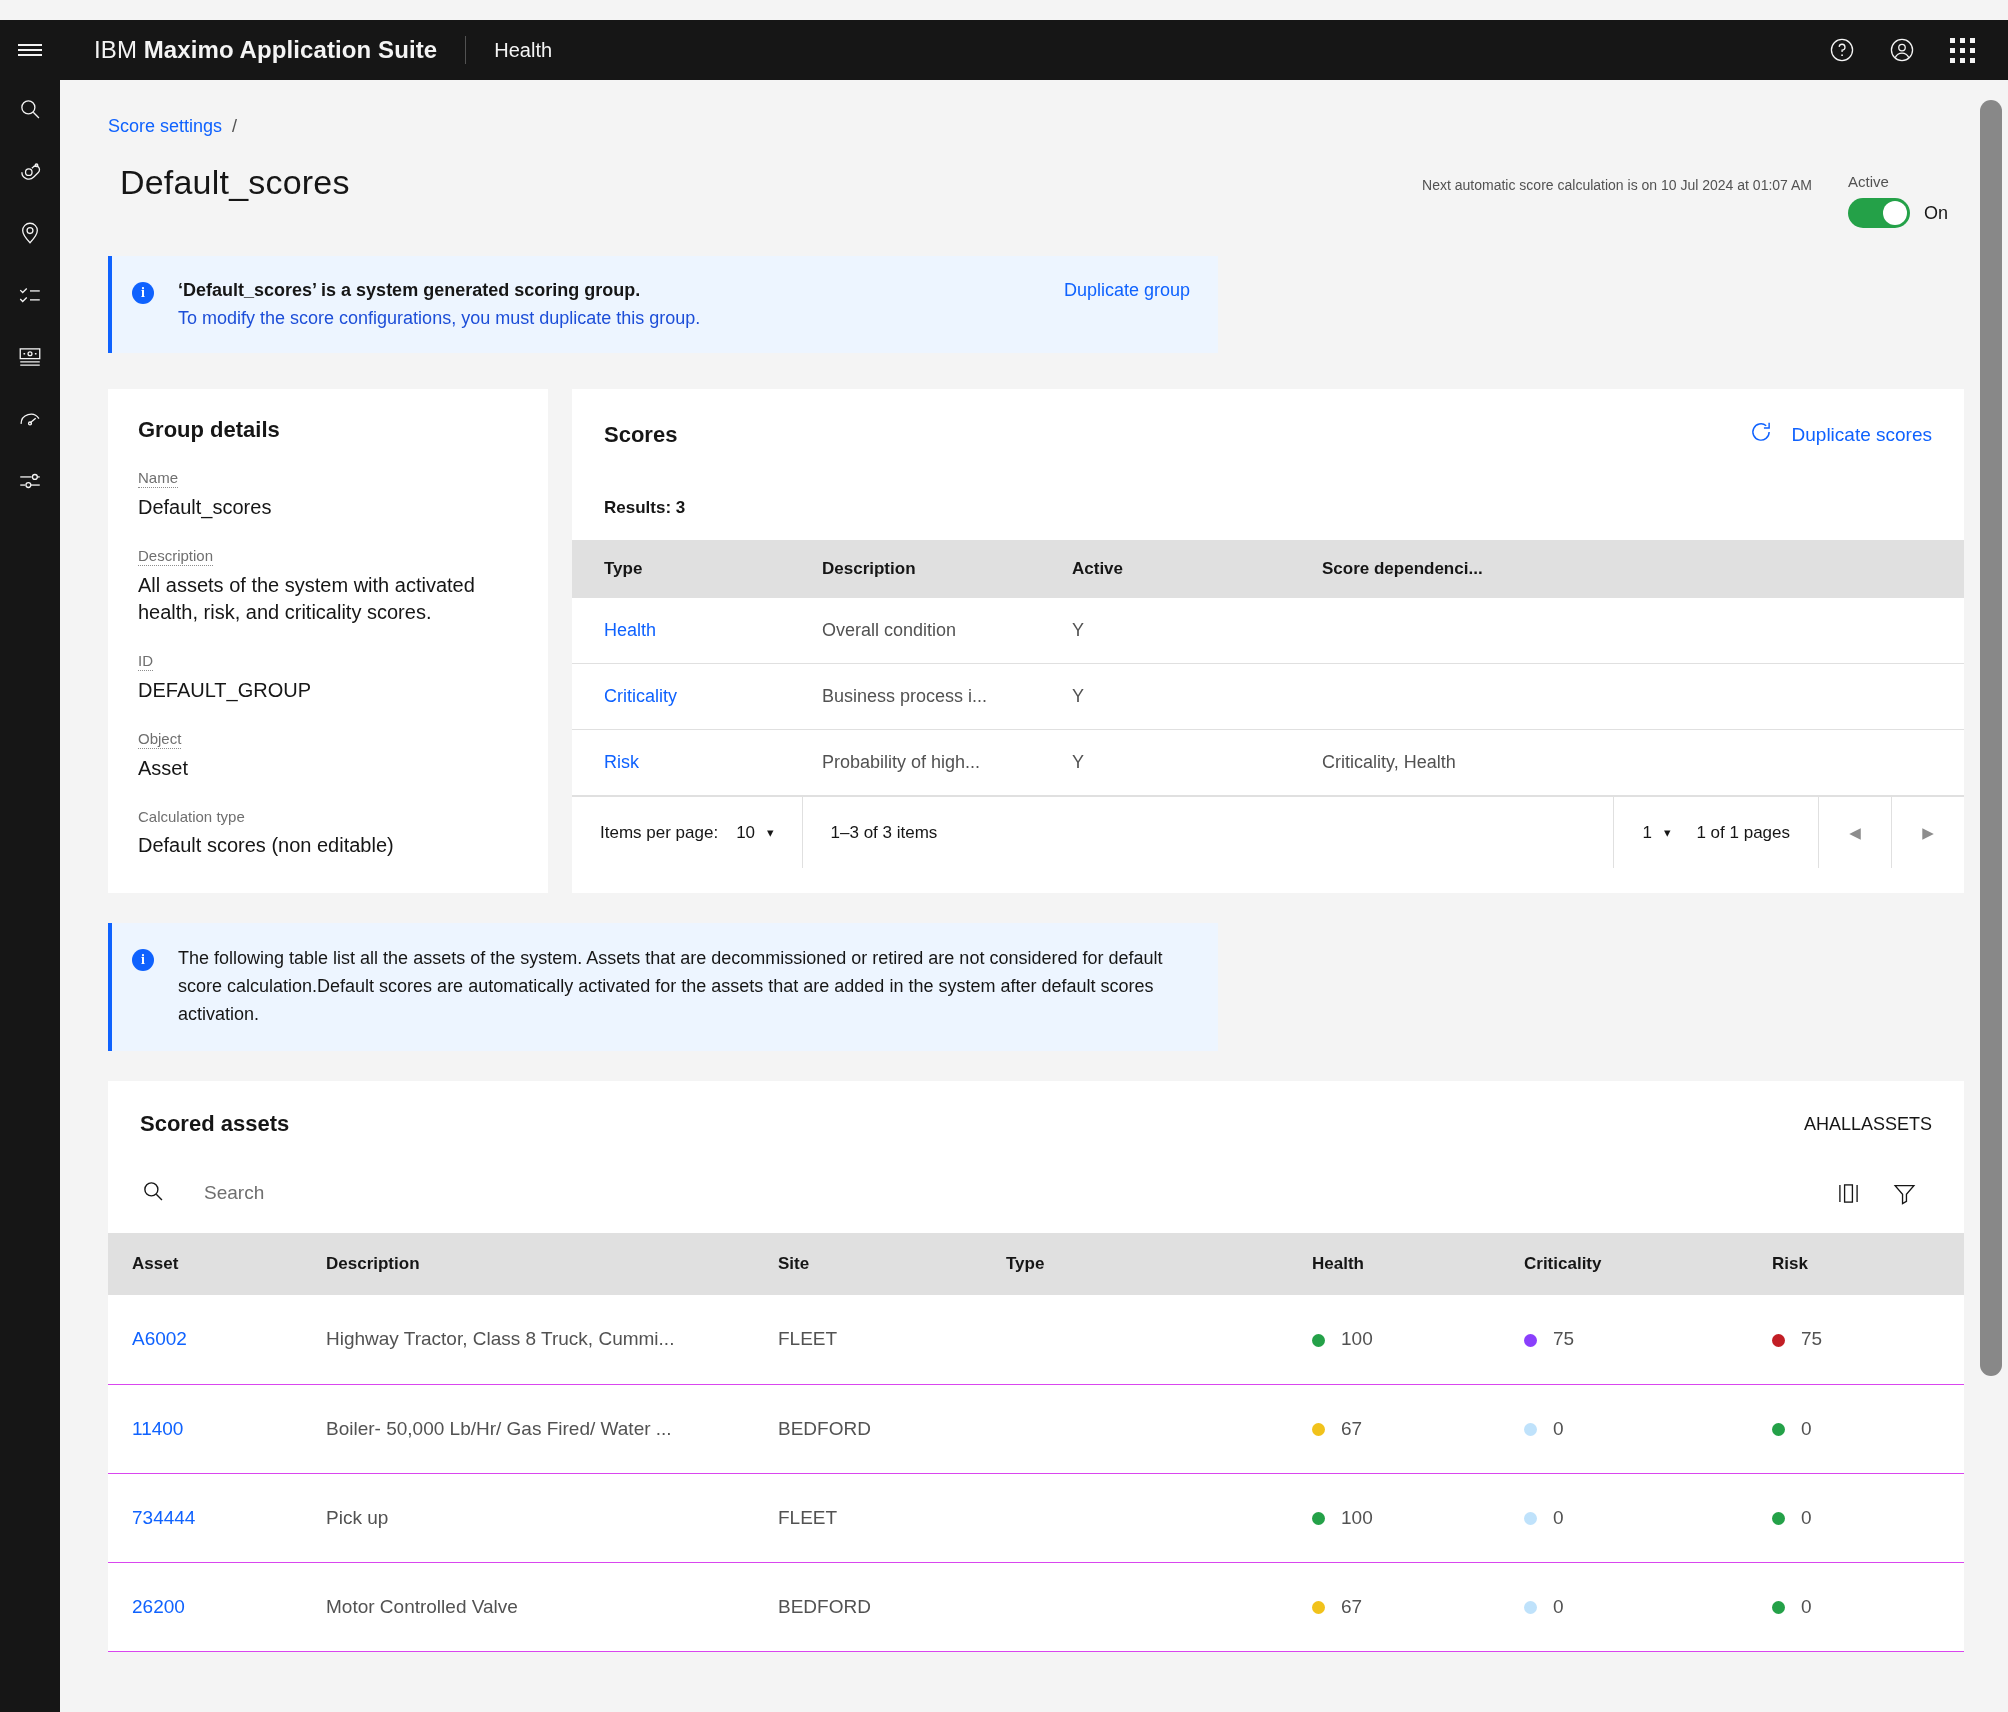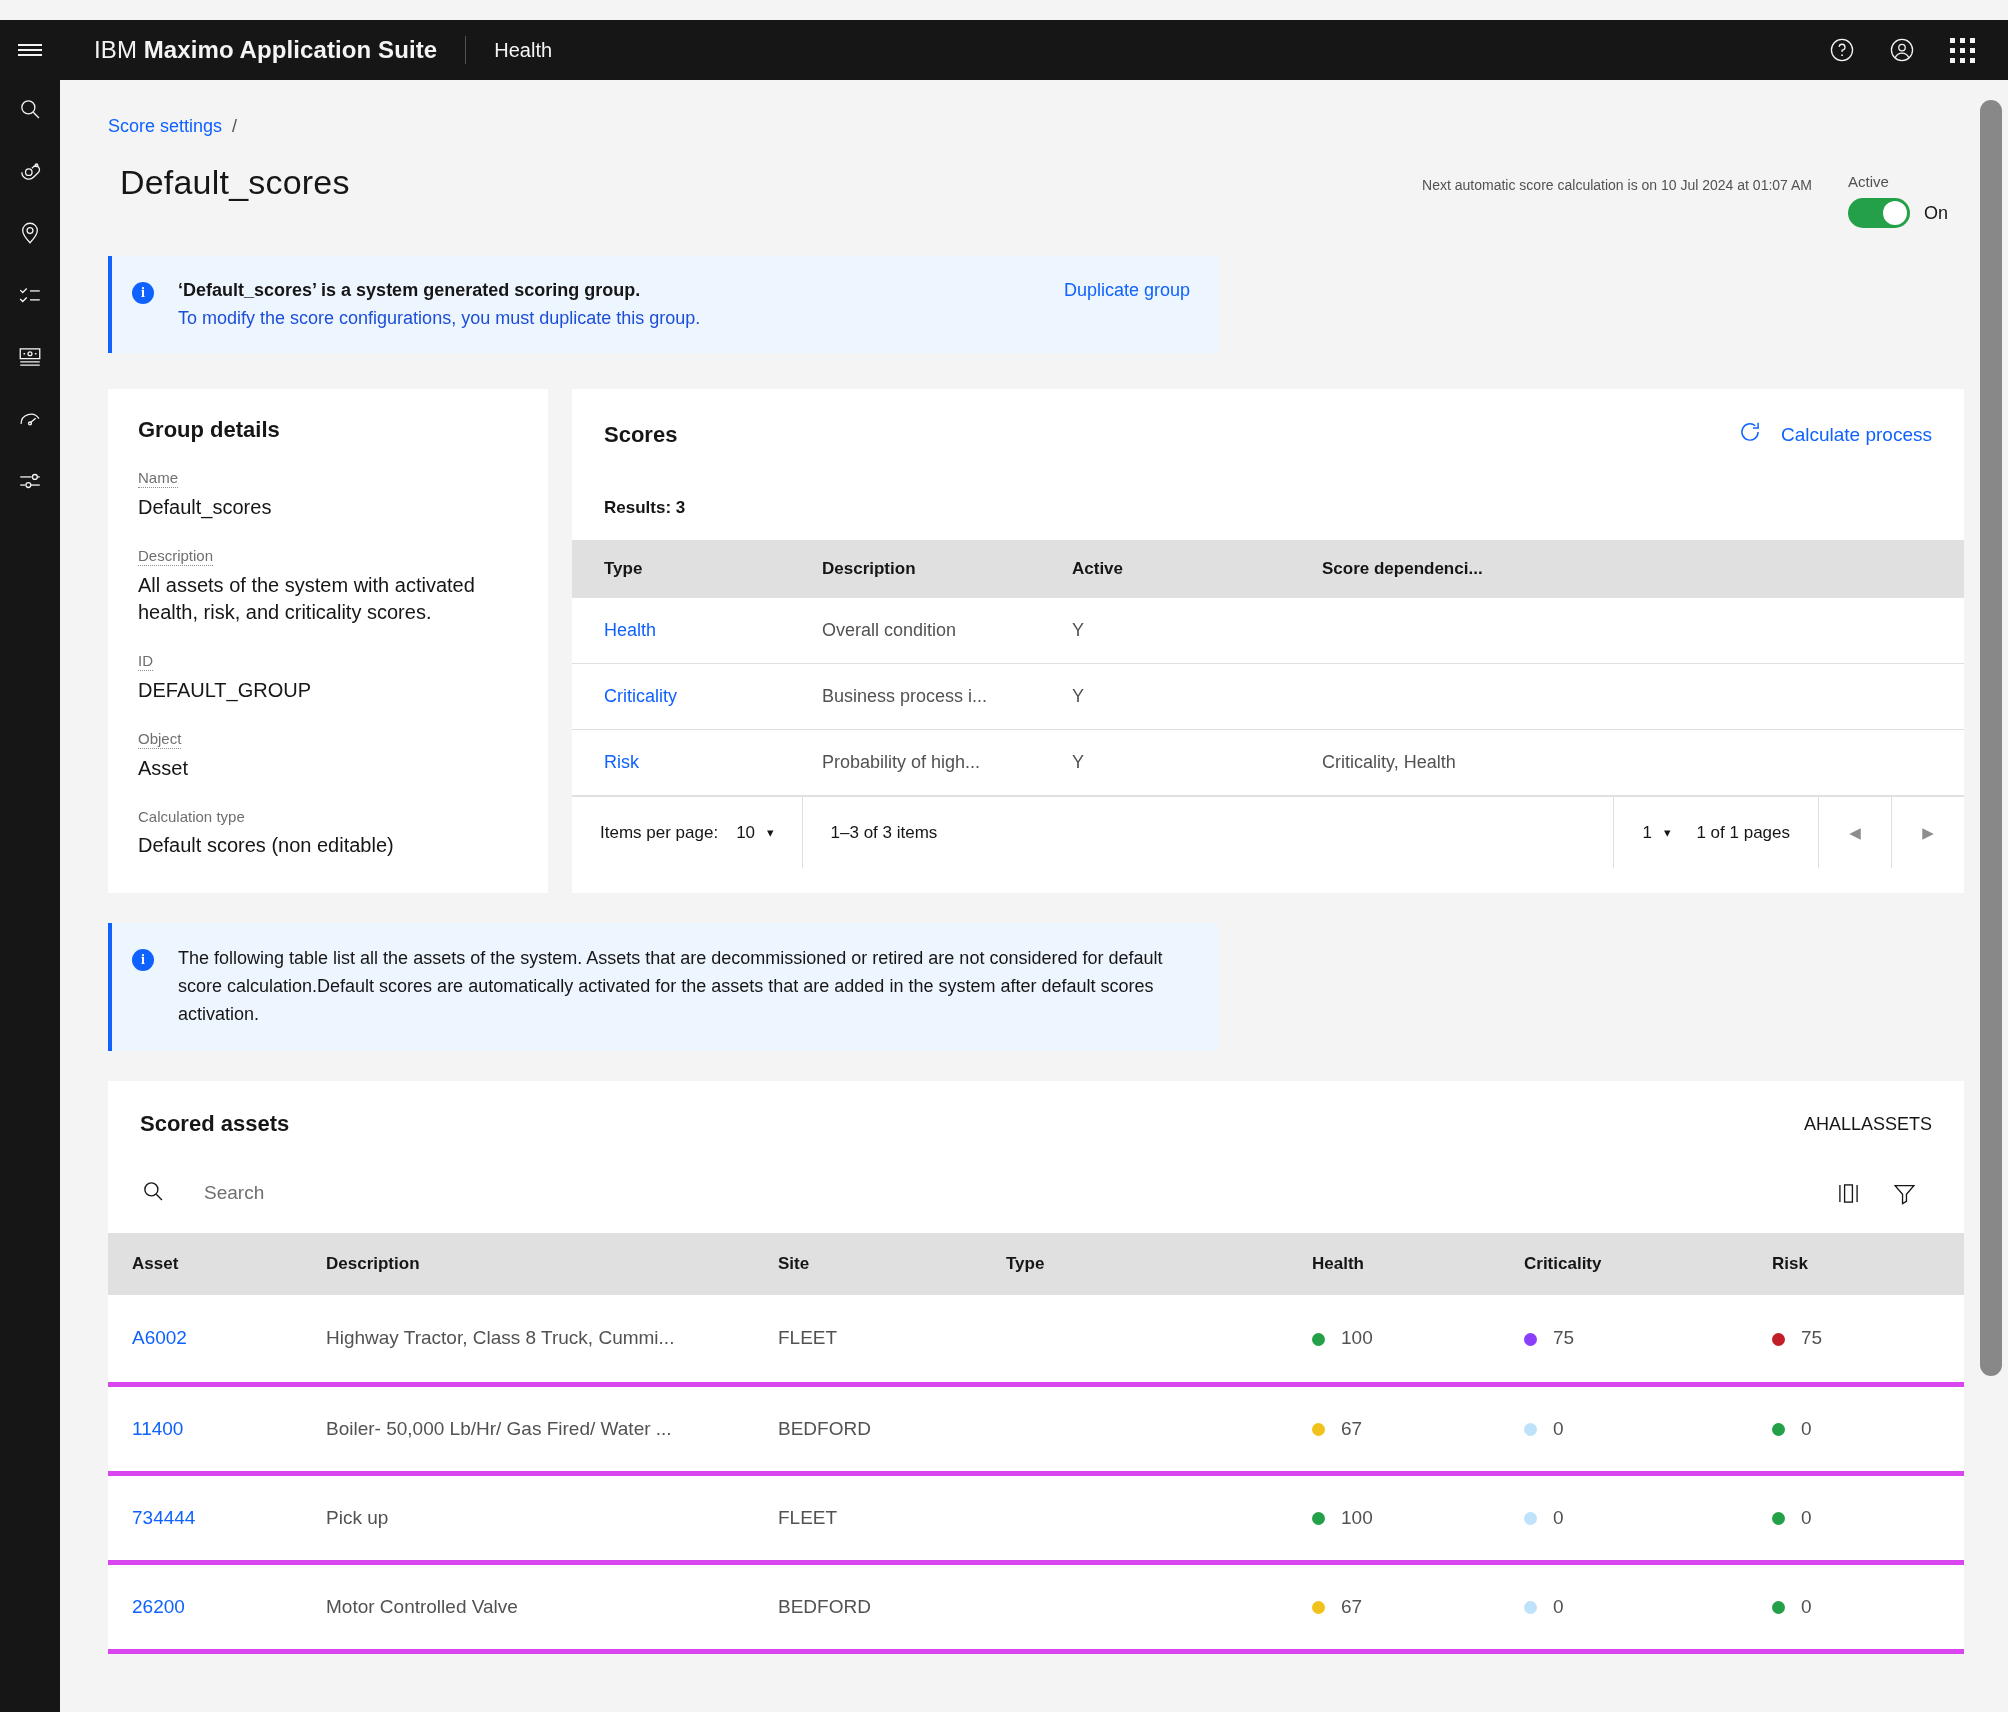--- a/index.html
+++ b/index.html
@@ -144,21 +144,21 @@
   .tb-act { width: 56px; height: 56px; display:flex; align-items:center; justify-content:center; cursor:pointer; }
   .tb-act svg { stroke: #161616; fill: none; stroke-width: 1.7; }
 
   table.at { width: 100%; border-collapse: collapse; }
   table.at thead th {
     background: #e0e0e0; font-size: 17px; font-weight: 700; color: #161616;
     text-align: left; height: 62px; padding: 0;
   }
   table.at tbody td {
     font-size: 19px; color: #525252; height: 89px; padding: 0;
-    border-bottom: 5px solid #d946ef; vertical-align: middle;
+    border-bottom: 1px solid #d946ef; vertical-align: middle;
   }
   table.at td a { color: #0f62fe; text-decoration: none; cursor: pointer; }
   .dot { width: 13px; height: 13px; border-radius: 50%; display: inline-block; vertical-align: middle; margin-right: 16px; }
   .scorecell { color: #525252; }
 
   
   .scrollbar {
     position: absolute; right: 6px; top: 20px; width: 22px; height: 1276px;
     background: #888888; border-radius: 11px;
   }
@@ -340,21 +340,21 @@
       <div class="panel-right">
         <div class="scores-head">
           <div class="scores-title">Scores</div>
           <div class="calc-link">
             <span>
               <svg width="26" height="26" viewBox="0 0 32 32">
                 <path d="M26 16a10 10 0 1 1-3.6-7.7"></path>
                 <path d="M26 4.5V11h-6.4"></path>
               </svg>
             </span>
-            <span>Calculate process</span>
+            <span>Duplicate scores</span>
           </div>
         </div>
         <div class="results-line">Results: 3</div>
 
         <table class="dt">
           <thead>
             <tr>
               <th class="pad-l" style="width:250px">Type</th>
               <th style="width:250px">Description</th>
               <th style="width:250px">Active</th>

